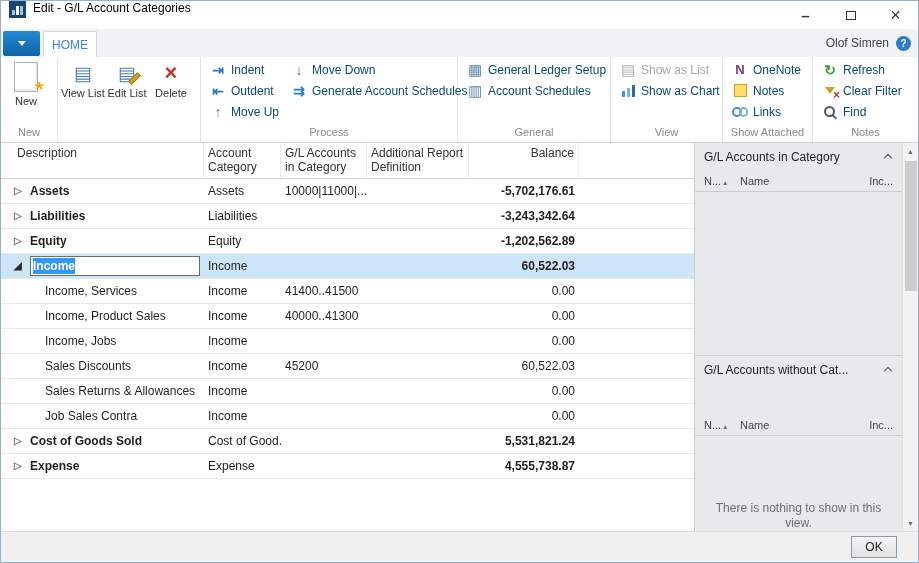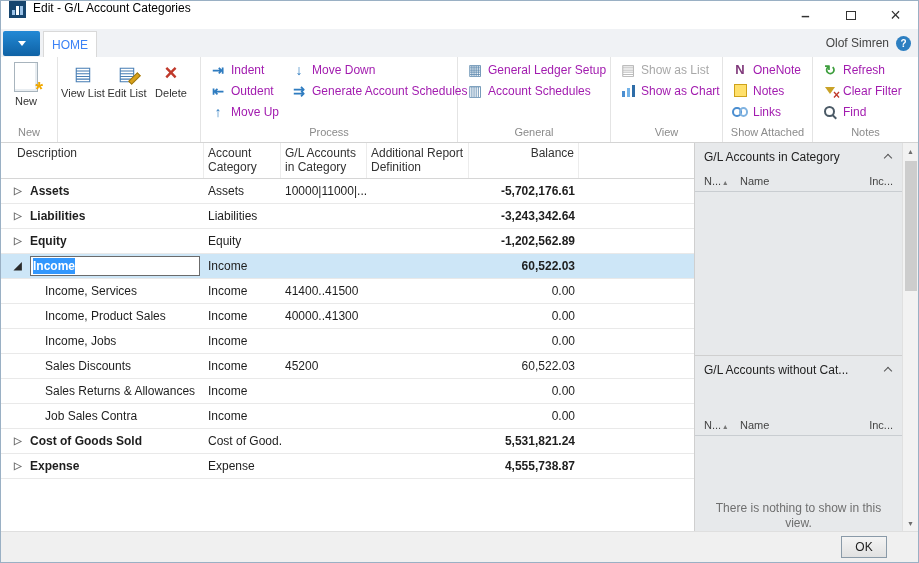--- a/index.html
+++ b/index.html
@@ -31,21 +31,21 @@
   
   .ribbon { background: #fff; border-bottom: 1px solid #d4d4d4; display: flex; height: 86px; flex: none; }
   .rgroup { border-right: 1px solid #e4e4e4; display: flex; flex-direction: column; flex: none; }
   .g-new { width: 57px; } .g-manage { width: 143px; gap: 32px; } .g-process { width: 257px; }
   .g-general { width: 153px; } .g-view { width: 112px; } .g-attached { width: 90px; } .g-page { width: 104px; border-right: none; flex: 1; }
   .rg-body { flex: 1; display: flex; align-items: flex-start; padding: 2px 3px 0; }
   .rg-label { height: 17px; line-height: 15px; text-align: center; color: #8b8b8b; font-size: 11px; }
   .bigbtn { width: 44px; height: 64px; display: flex; flex-direction: column; align-items: center; padding-top: 3px; gap: 3px; }
   .bigbtn .lbl { font-size: 11px; line-height: 12px; text-align: center; color: #333; }
   .scol { display: flex; flex-direction: column; }
-  .sbtn { height: 21px; display: flex; align-items: center; gap: 5px; padding: 0 6px; color: #a21caf; white-space: nowrap; font-size: 12px; }
+  .sbtn { height: 21px; display: flex; align-items: center; gap: 5px; padding: 0 6px; color: #0c4a6e; white-space: nowrap; font-size: 12px; }
   .sbtn.disabled { color: #a8a8a8; }
 
   
   .ic { width: 16px; height: 16px; flex: none; display: inline-flex; align-items: center; justify-content: center; position: relative; }
   .ic-new { width: 24px; height: 30px; background: #fff; border: 1px solid #a8b4bd; box-shadow: inset -2px -2px 0 #e8edf1; }
   .ic-new::after { content: '*'; position: absolute; right: -6px; bottom: -10px; color: #f0a800; font-size: 20px; font-weight: bold; }
   .ic-viewlist, .ic-editlist, .ic-delete { width: 22px; height: 22px; }
   .ic-viewlist::before { content: '▤'; font-size: 19px; color: #4a7fb5; }
   .ic-editlist::before { content: '▤'; font-size: 19px; color: #4a7fb5; }
   .ic-editlist::after { content: ''; position: absolute; width: 11px; height: 3px; background: #d8a11a; border: 1px solid #9a7412; right: -3px; bottom: 3px; transform: rotate(-45deg); }
@@ -117,21 +117,21 @@
 
   
   .vscroll { width: 16px; background: #f2f2f2; border-left: 1px solid #e0e0e0; display: flex; flex-direction: column; align-items: center; flex: none; }
   .sbar-btn { height: 16px; width: 16px; display: flex; align-items: center; justify-content: center; color: #6d6d6d; flex: none; }
   .sbar-up::before { content: '▲'; font-size: 7px; }
   .sbar-down::before { content: '▼'; font-size: 7px; }
   .sbar-thumb { width: 12px; height: 130px; background: #cdcdcd; margin-top: 2px; flex: none; }
   .sbar-spacer { flex: 1; }
 
   
-  .bottombar { height: 31px; background: #f0f0f0; border-top: 1px solid #dfdfdf; display: flex; align-items: center; justify-content: flex-end; padding-right: 31px; flex: none; }
+  .bottombar { height: 31px; background: #f0f0f0; border-top: 1px solid #dfdfdf; display: flex; align-items: center; justify-content: flex-end; padding-right: 21px; flex: none; }
   .okbtn { width: 46px; height: 22px; background: linear-gradient(#f4f4f4,#e1e1e1); border: 1px solid #8a9aa8; display: flex; align-items: center; justify-content: center; color: #222; }
 </style>
 </head>
 <body>
 
 <div class="window">
 
   <div class="titlebar">
     <span class="appicon"></span>
     <span class="title">Edit - G/L Account Categories</span>

